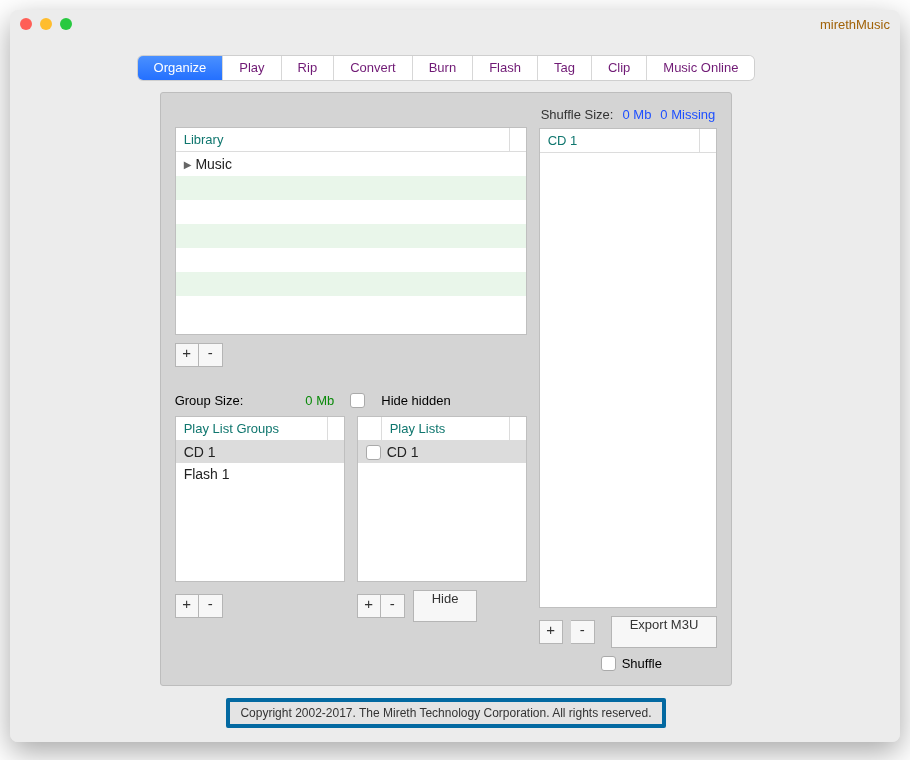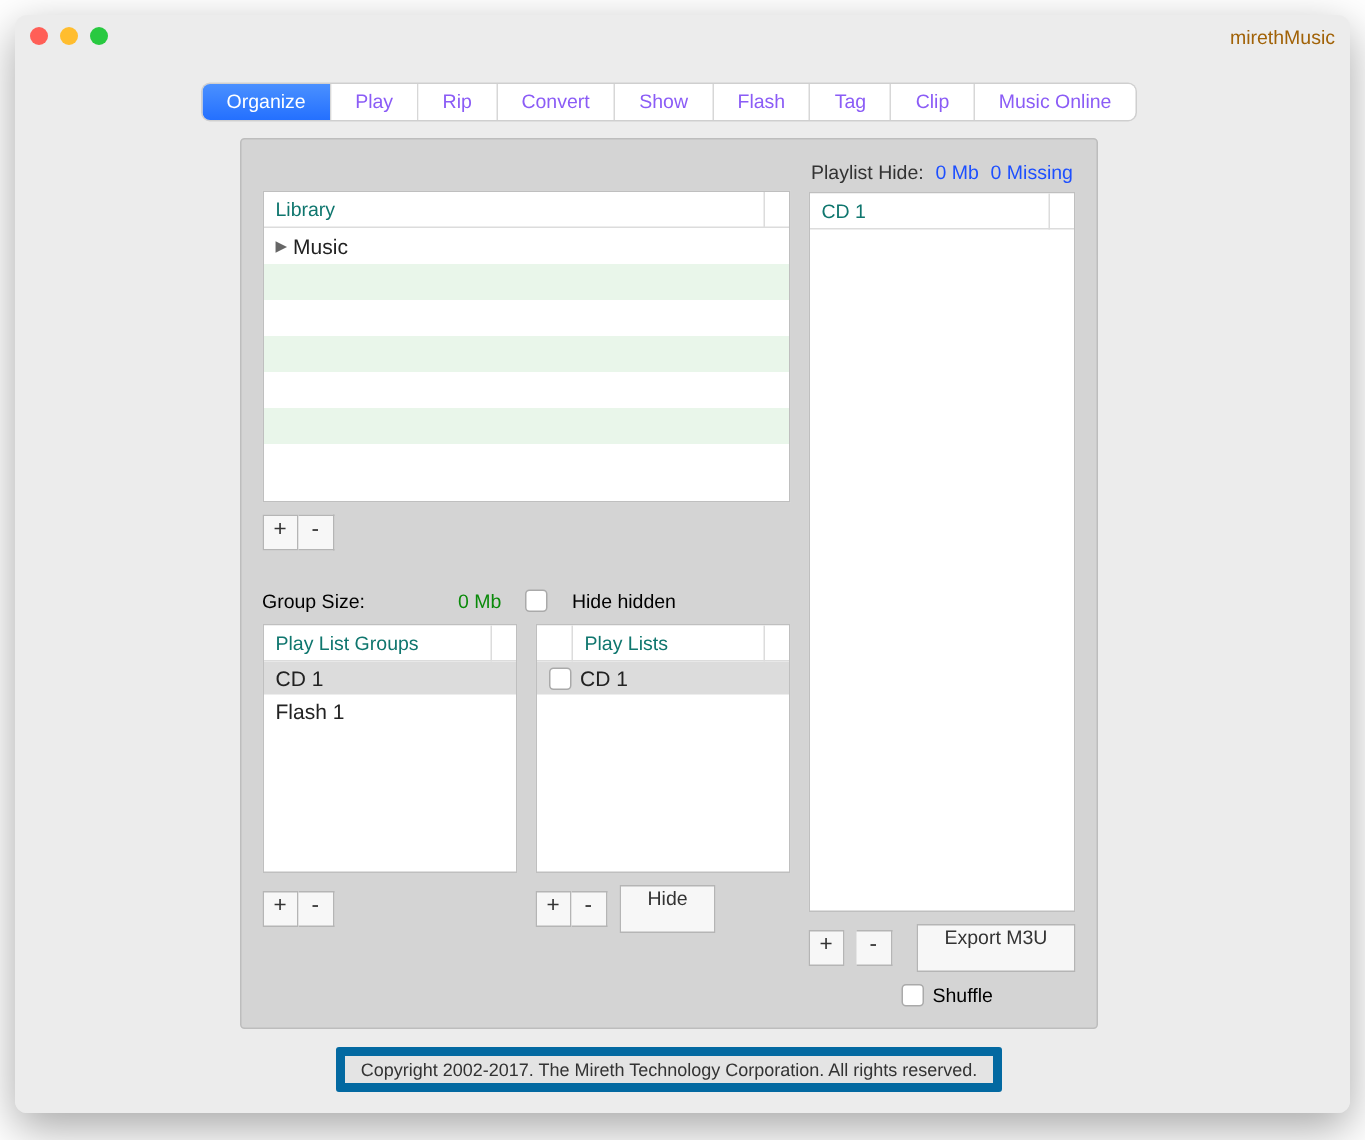--- a/index.html
+++ b/index.html
@@ -70,21 +70,21 @@
       display: flex;
       border-radius: 5px;
       overflow: hidden;
       box-shadow: 0 0 0 1px rgba(0,0,0,0.12);
     }
     .tab {
       padding: 3px 16px;
       font-size: 13px;
       background: #fff;
       border-right: 1px solid #d7d7d7;
-      color: #8b5cf6;
+      color: #701a75;
       cursor: default;
       line-height: 18px;
     }
     .tab:last-child { border-right: none; }
     .tab.active {
       background: #3a7fff;
       background: linear-gradient(#4a90ff,#2470ff);
       color: #fff;
     }
     .main-area {
@@ -255,21 +255,21 @@
       gap: 6px;
       font-size: 13px;
       margin-left: 62px;
     }
     .footer {
       padding: 12px 18px 14px 18px;
     }
     .footer-bar {
       height: 30px;
       background: #e4e4e4;
-      border: 6px solid #0369a1;
+      border: 4px solid #0369a1;
       border-radius: 2px;
       display: flex;
       align-items: center;
       padding: 0 10px;
       font-size: 12px;
       color: #333;
     }
     .header-split {
       display: flex;
     }
@@ -297,21 +297,21 @@
     <div class="app-title">mirethMusic</div>
   </div>
 
   <div class="content">
     <div class="tabbar">
       <div class="tabs" id="tabs">
           <div class="tab active">Organize</div>
           <div class="tab">Play</div>
           <div class="tab">Rip</div>
           <div class="tab">Convert</div>
-          <div class="tab">Show</div>
+          <div class="tab">Burn</div>
           <div class="tab">Flash</div>
           <div class="tab">Tag</div>
           <div class="tab">Clip</div>
           <div class="tab">Music Online</div>
         </div>
     </div>
 
     <div class="main-area">
       <div class="left-col">
         <div class="listbox library-box">
@@ -381,21 +381,21 @@
           <div class="grp bottom-mid-group">
             <div class="sq-btn">+</div>
             <div class="sq-btn">-</div>
             <div class="wide-btn">Hide</div>
           </div>
         </div>
       </div>
 
       <div class="right-col">
         <div class="playlist-size-row">
-          <span>Playlist Hide:</span>
+          <span>Shuffle Size:</span>
           <span class="ps-val">
             <span>0</span> <span>Mb</span>
           </span>
           <span class="ps-val">
             <span>0</span> <span>Missing</span>
           </span>
         </div>
 
         <div class="listbox right-list">
           <div class="header-split">

